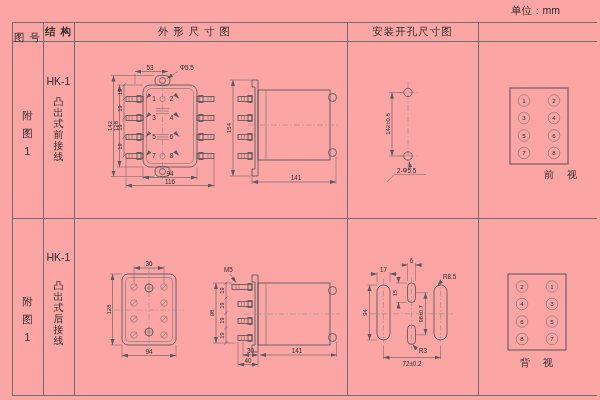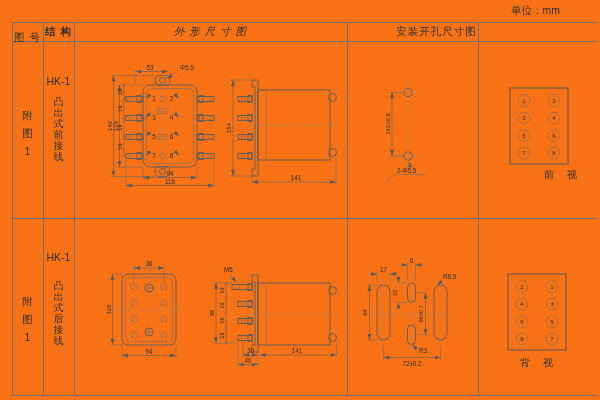--- a/index.html
+++ b/index.html
@@ -1,16 +1,16 @@
 <!DOCTYPE html>
 <html><head>
 <meta charset="utf-8">
 <style>
   html,body{margin:0;padding:0;background:#fff;}
-  .page{position:relative;width:600px;height:400px;background:#f97316;overflow:hidden;
+  .page{position:relative;width:600px;height:400px;background:#fca5a5;overflow:hidden;
         font-family:"Liberation Sans",sans-serif;color:#2e2e2e;}
   .hline,.vline{position:absolute;background:#6f6f6f;}
   .hline{height:1px;} .vline{width:1px;}
   .cell{position:absolute;display:flex;align-items:center;justify-content:center;
         font-size:10.5px;color:#2f2f2f;}
   .hdr{letter-spacing:1px;}
   .unit{position:absolute;top:4px;left:430px;width:130px;text-align:right;font-size:10.5px;}
   .vstack{position:absolute;display:flex;flex-direction:column;align-items:center;font-size:10.5px;}
   .vstack span{line-height:11px;}
   .gap7 span{margin-bottom:7px;}
@@ -52,22 +52,22 @@
   <div class="hline" style="left:12px;top:218px;width:585px;"></div>
   <div class="hline" style="left:12px;top:395px;width:585px;"></div>
   <div class="vline" style="left:12px;top:22px;height:373px;"></div>
   <div class="vline" style="left:43px;top:22px;height:373px;"></div>
   <div class="vline" style="left:74px;top:22px;height:373px;"></div>
   <div class="vline" style="left:347px;top:22px;height:373px;"></div>
   <div class="vline" style="left:478px;top:22px;height:373px;"></div>
 
   <div class="cell hdr" style="left:12px;top:28px;width:31px;height:19px;">图 号</div>
   <div class="cell hdr" style="left:43px;top:22px;width:31px;height:19px;font-weight:bold;">结 构</div>
-  <div class="cell hdr" style="left:74px;top:22px;width:273px;height:19px;font-style:italic;">外 形 尺 寸 图</div>
-  <div class="cell hdr" style="left:347px;top:22px;width:131px;height:19px;margin-left:24px;">安装开孔尺寸图</div>
+  <div class="cell hdr" style="left:58px;top:22px;width:273px;height:19px;">外 形 尺 寸 图</div>
+  <div class="cell hdr" style="left:347px;top:22px;width:131px;height:19px;">安装开孔尺寸图</div>
 
   <div class="vstack gap7" style="left:12px;top:110px;width:31px;">
     <span>附</span>
     <span>图</span>
     <span>1</span>
   </div>
   <div class="cell" style="left:43px;top:74px;width:31px;height:14px;">HK-1</div>
   <div class="vstack" style="left:43px;top:96px;width:31px;font-size:10px;">
     <span>凸</span>
     <span>出</span>

